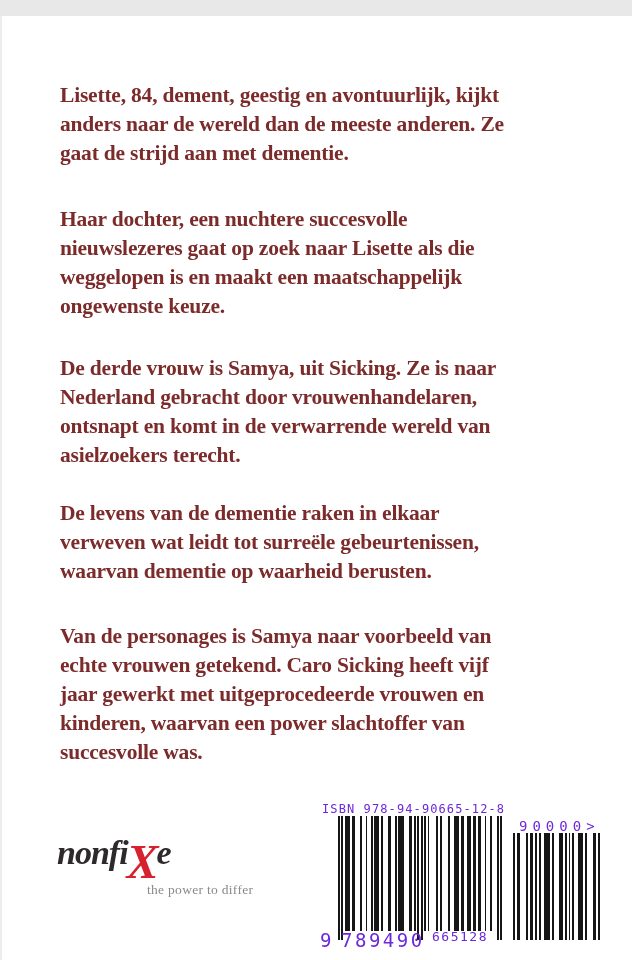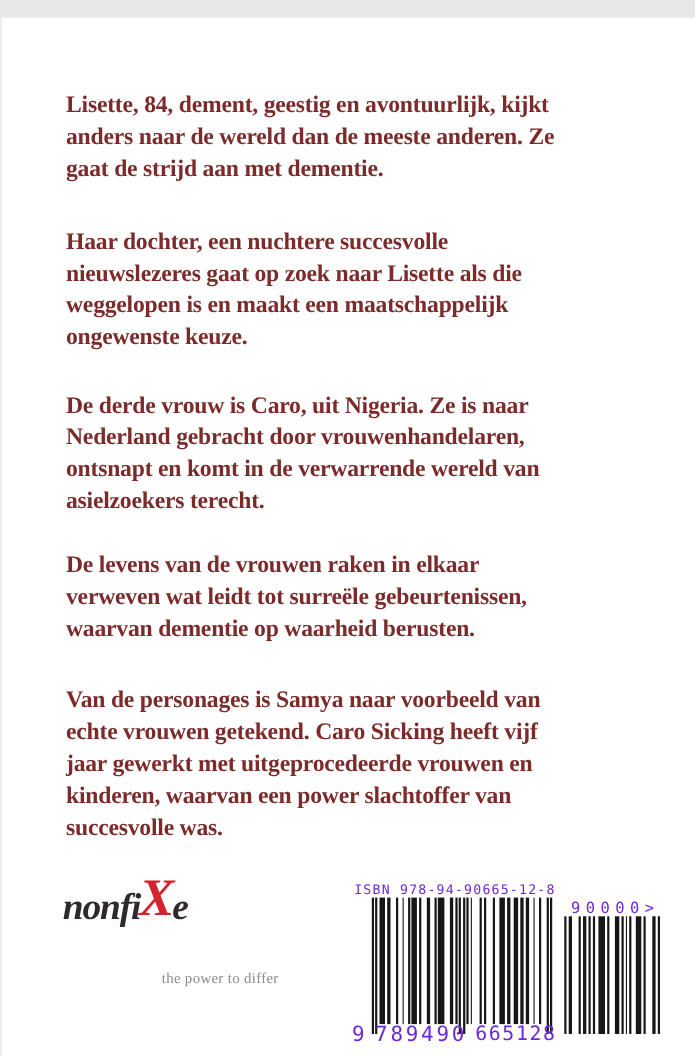--- a/index.html
+++ b/index.html
@@ -23,22 +23,22 @@
     margin:0;
     color:#7c2b2b;
     font-weight:bold;
     font-size:21.5px;
     line-height:29px;
     letter-spacing:-0.2px;
   }
   .ln{display:block;white-space:pre;}
   
   .logo{
-    position:absolute;left:57px;top:782px;height:46px;
-    display:flex;align-items:flex-end;
+    position:absolute;left:57px;top:818px;height:46px;
+    display:flex;align-items:flex-start;
     color:#2e2a2b;
   }
   .logo .lg{
     font-style:italic;font-weight:bold;
     font-size:34px;letter-spacing:-1px;
   }
   .logo .lgx{
     font-style:italic;font-weight:bold;
     font-size:48px;
     color:#d6222e;
@@ -54,21 +54,21 @@
     position:absolute;
     font-family:"DejaVu Sans Mono", monospace;
     color:#6d28d9;
   }
   .isbn-label{left:322px;top:786px;font-size:12px;letter-spacing:1.1px;}
   .ean13-bars{position:absolute;left:338px;top:800px;width:165px;height:124px;}
   .addon-bars{position:absolute;left:513px;top:817px;width:88px;height:107px;}
   [data-barcode] i{position:absolute;top:0;display:block;background:#161616;}
   .d-lead{left:320px;top:913px;font-size:19px;}
   .d-g1{left:341px;top:913px;font-size:19px;letter-spacing:2.5px;}
-  .d-g2{left:432px;top:913px;font-size:18px;letter-spacing:1.5px;}
+  .d-g2{left:432px;top:913px;font-size:13px;letter-spacing:1.5px;}
   .addon-label{left:519px;top:802px;font-size:14px;letter-spacing:5px;}
 </style>
 </head>
 <body>
 
 <div class="cover">
 
   <p class="para" style="top:65px">
     <span class="ln">Lisette, 84, dement, geestig en avontuurlijk, kijkt</span>
     <span class="ln">anders naar de wereld dan de meeste anderen. Ze</span>
@@ -76,28 +76,28 @@
   </p>
 
   <p class="para" style="top:189px">
     <span class="ln">Haar dochter, een nuchtere succesvolle</span>
     <span class="ln">nieuwslezeres gaat op zoek naar Lisette als die</span>
     <span class="ln">weggelopen is en maakt een maatschappelijk</span>
     <span class="ln">ongewenste keuze.</span>
   </p>
 
   <p class="para" style="top:338px">
-    <span class="ln">De derde vrouw is Caro, uit Nigeria. Ze is naar</span>
+    <span class="ln">De derde vrouw is Samya, uit Sicking. Ze is naar</span>
     <span class="ln">Nederland gebracht door vrouwenhandelaren,</span>
     <span class="ln">ontsnapt en komt in de verwarrende wereld van</span>
     <span class="ln">asielzoekers terecht.</span>
   </p>
 
   <p class="para" style="top:483px">
-    <span class="ln">De levens van de vrouwen raken in elkaar</span>
+    <span class="ln">De levens van de dementie raken in elkaar</span>
     <span class="ln">verweven wat leidt tot surreële gebeurtenissen,</span>
     <span class="ln">waarvan dementie op waarheid berusten.</span>
   </p>
 
   <p class="para" style="top:606px">
     <span class="ln">Van de personages is Samya naar voorbeeld van</span>
     <span class="ln">echte vrouwen getekend. Caro Sicking heeft vijf</span>
     <span class="ln">jaar gewerkt met uitgeprocedeerde vrouwen en</span>
     <span class="ln">kinderen, waarvan een power slachtoffer van</span>
     <span class="ln">succesvolle was.</span>

